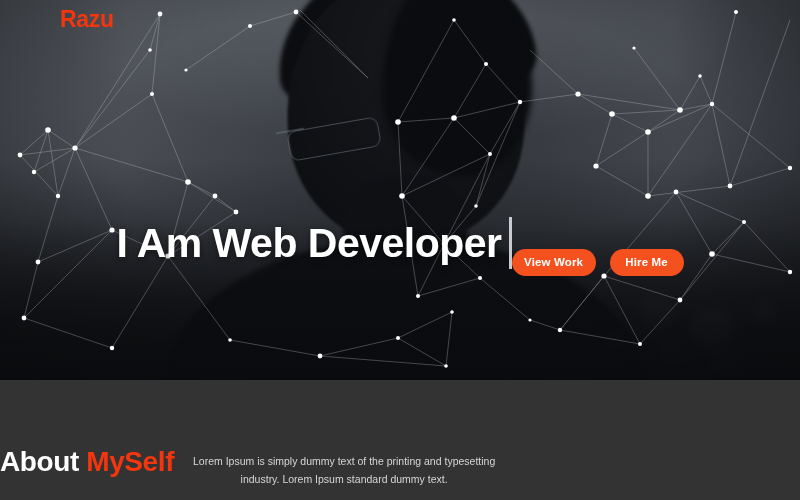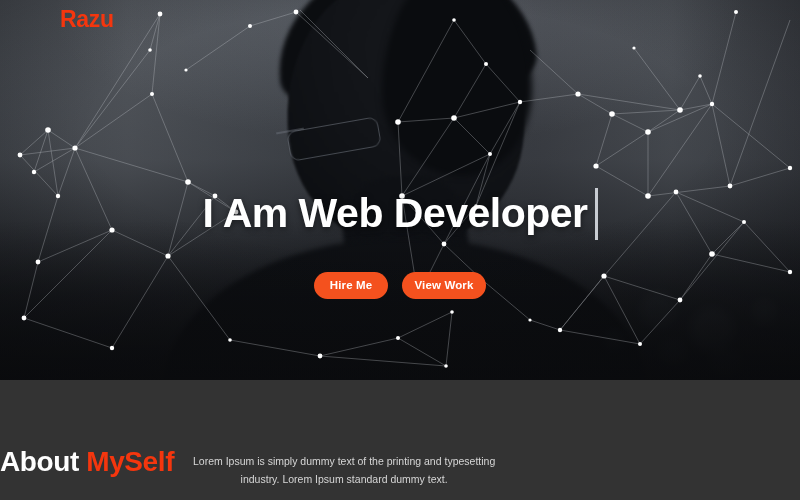--- a/index.html
+++ b/index.html
@@ -153,21 +153,21 @@
     text-decoration:none;
     letter-spacing:0.1px;
     text-shadow:0 1px 2px rgba(0,0,0,0.55);
     white-space:nowrap;
   }
 
   
   .hero-content {
     position:absolute; left:0; top:0;
     width:800px; height:492px;
-    display:flex; flex-direction:column;
+    display:flex; flex-direction:row;
     align-items:center; justify-content:center;
     z-index:25;
   }
   .hero-title-row { display:flex; align-items:center; margin-top:-6px; }
   .hero-title {
     font-size:41px; font-weight:bold; color:#ffffff;
     letter-spacing:-0.5px; line-height:1;
     text-shadow:0 2px 6px rgba(0,0,0,0.5);
     white-space:nowrap;
   }
@@ -352,22 +352,22 @@
           <circle cx="530" cy="320" r="1.6"></circle>
       </g>
     </svg>
 
     <div class="hero-content">
       <div class="hero-title-row">
         <h1 class="hero-title">I Am Web Developer</h1>
         <span class="type-cursor"></span>
       </div>
       <div class="hero-buttons">
+        <button class="btn btn-view">View Work</button>
         <button class="btn btn-hire">Hire Me</button>
-        <button class="btn btn-view">View Work</button>
       </div>
     </div>
   </section>
 
   <nav class="navbar">
     <div class="logo">Razu</div>
   </nav>
 
   <section class="about">
     <h2 class="about-title"><span>About </span><span class="accent">MySelf</span></h2>

